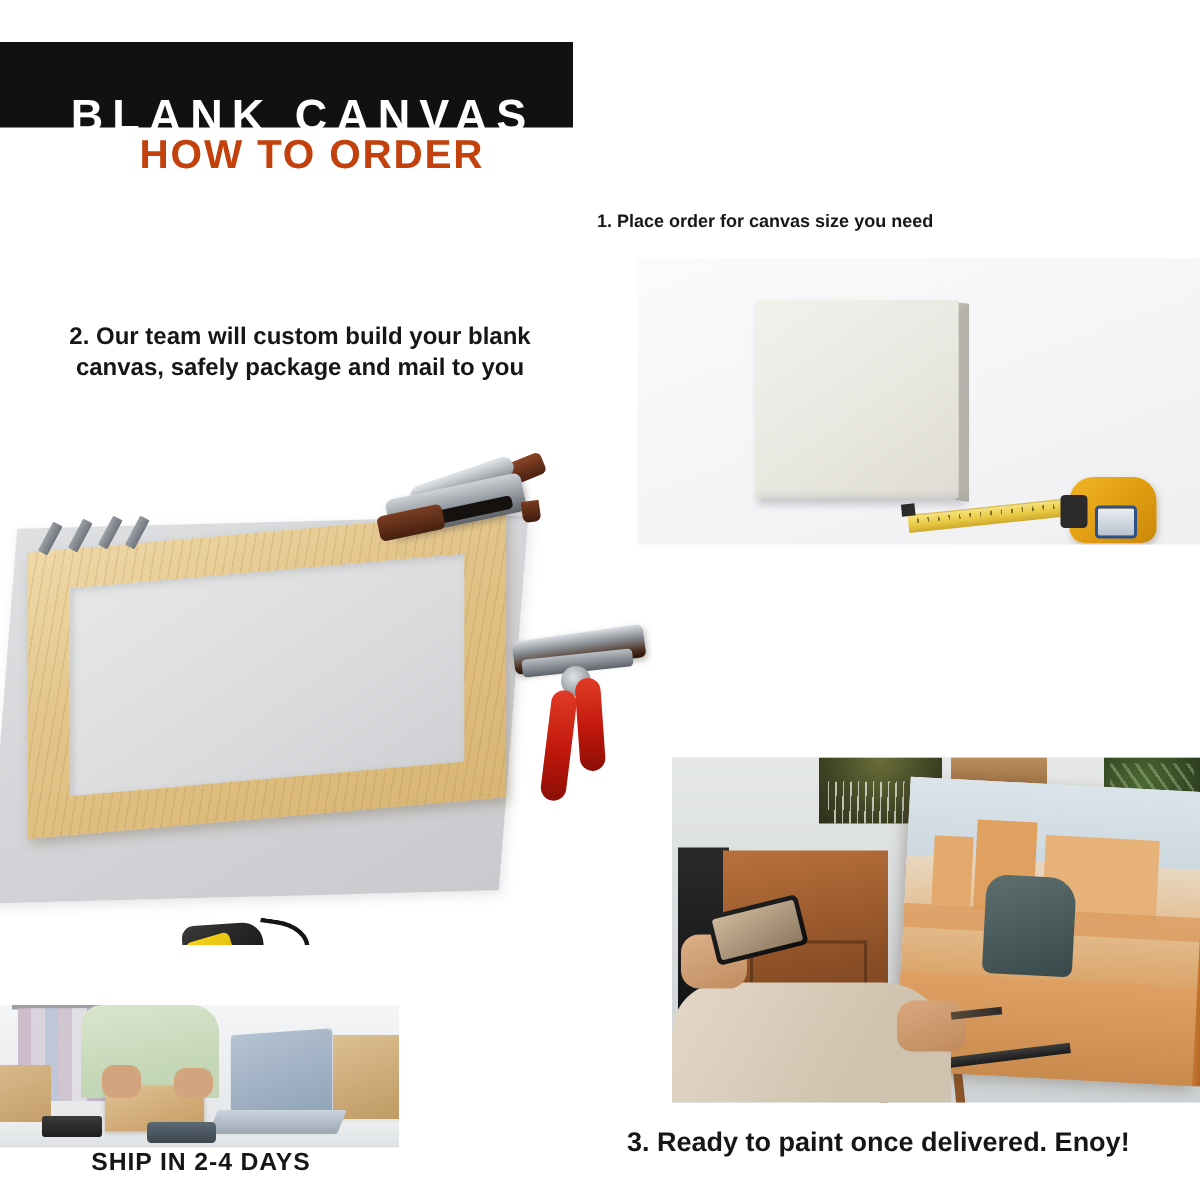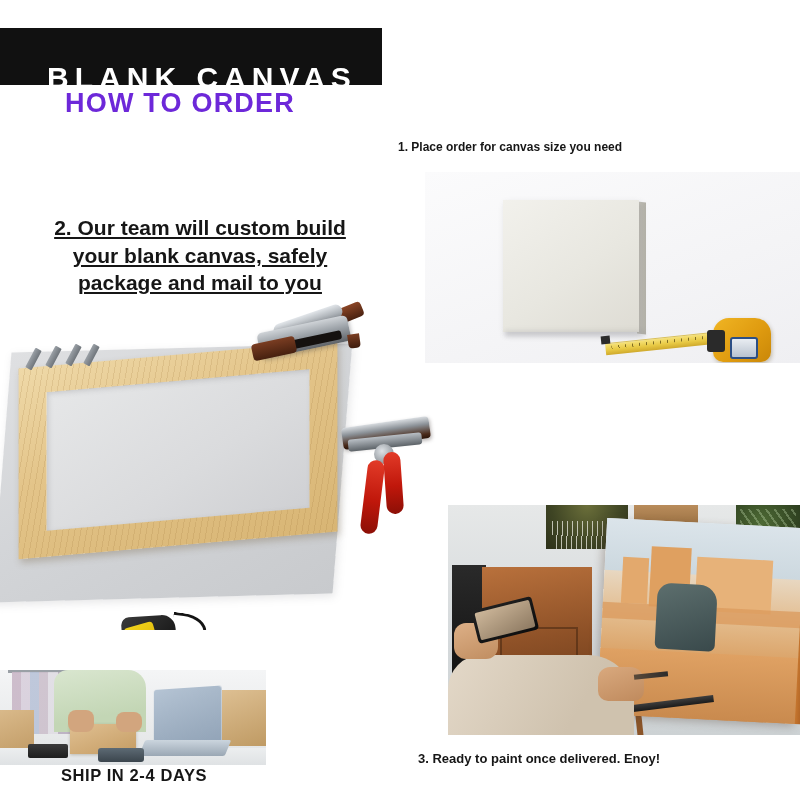--- a/index.html
+++ b/index.html
@@ -36,53 +36,53 @@
     white-space: nowrap;
     padding-left: 22px;
     margin-top: 42px;
   }
   .subtitle {
     position: absolute;
     left: 0px;
     top: 88px;
     width: 360px;
     text-align: center;
-    color: #6d28d9;
+    color: #c2410c;
     font-size: 27px;
     font-weight: bold;
     letter-spacing: 1.2px;
+    padding-left: 28px;
   }
 
   
   .step-caption {
     position: absolute;
     color: #161616;
     font-weight: bold;
     line-height: 1.32;
   }
   #step1-caption {
     left: 398px;
     top: 140px;
     width: 392px;
     font-size: 12px;
     text-align: left;
   }
   #step2-caption {
     left: 44px;
     top: 214px;
     width: 312px;
-    font-size: 21px;
+    font-size: 16px;
     text-align: center;
-    text-decoration: underline;
   }
   #step3-caption {
     left: 418px;
     top: 750px;
     width: 378px;
-    font-size: 13px;
+    font-size: 18px;
     text-align: left;
   }
   #ship-caption {
     left: 0px;
     top: 765px;
     width: 268px;
     font-size: 16.5px;
     text-align: center;
     letter-spacing: 0.6px;
   }

